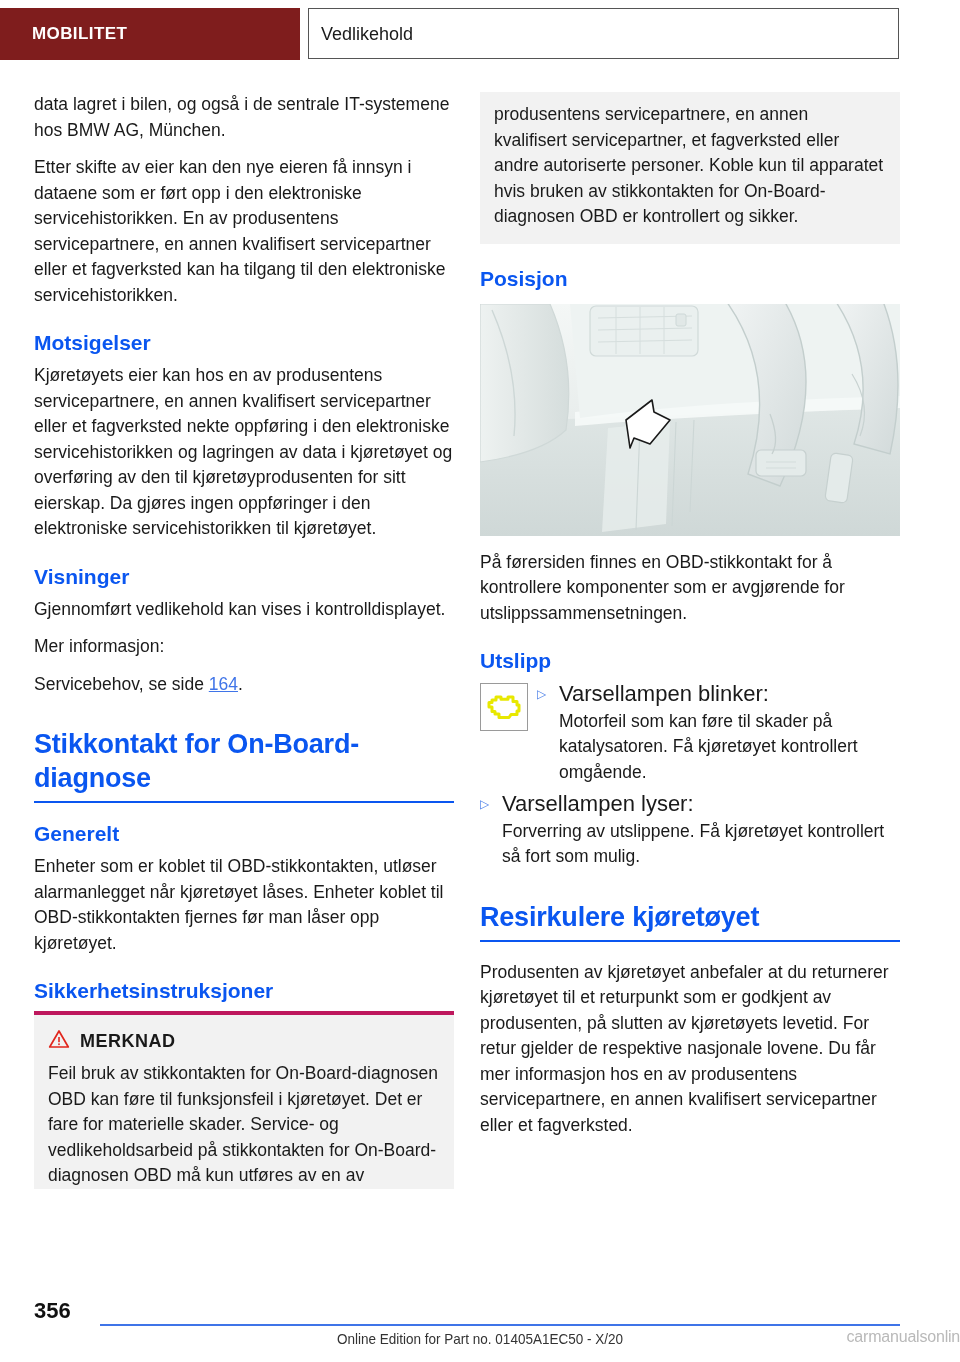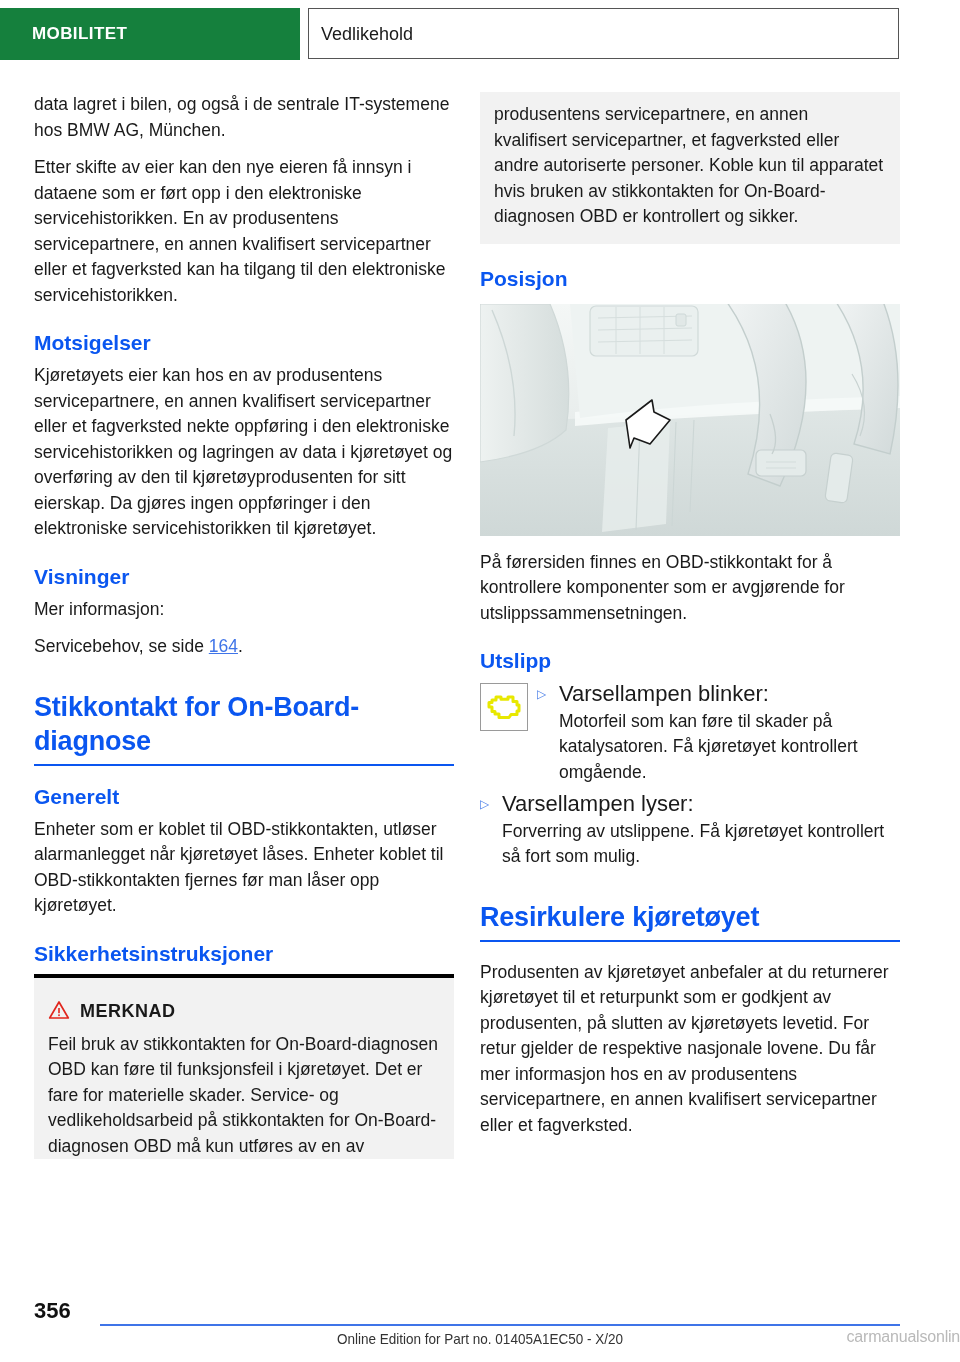--- a/index.html
+++ b/index.html
@@ -27,21 +27,21 @@
     top: 8px;
     width: 960px;
     height: 52px;
   }
   #header-tab {
     position: absolute;
     left: 0;
     top: 0;
     width: 300px;
     height: 52px;
-    background: #15803d;
+    background: #7f1d1d;
   }
   #header-tab-label {
     position: absolute;
     left: 32px;
     top: 0;
     height: 52px;
     line-height: 52px;
     color: #ffffff;
     font-size: 17px;
     font-weight: bold;
@@ -106,22 +106,22 @@
     color: #0a56f0;
   }
   .pagelink { color: #3f74e8; }
 
   
   .note-box {
     background: #f2f2f2;
     position: relative;
   }
   .note-box-top {
-    border-top: 4px solid #000000;
-    padding: 22px 14px 0 14px;
+    border-top: 4px solid #be185d;
+    padding: 14px 14px 0 14px;
   }
   .note-box-cont {
     padding: 10px 14px 14px 14px;
   }
   .note-head {
     display: flex;
     align-items: center;
     gap: 10px;
     margin-bottom: 8px;
   }
@@ -253,20 +253,21 @@
 
   <div class="column" id="col-left">
 
     <p class="body">data lagret i bilen, og også i de sentrale IT-systemene hos BMW AG, München.</p>
     <p class="body">Etter skifte av eier kan den nye eieren få innsyn i dataene som er ført opp i den elektroniske servicehistorikken. En av produsentens servicepartnere, en annen kvalifisert servicepartner eller et fagverksted kan ha tilgang til den elektroniske servicehistorikken.</p>
 
     <h2 class="subtitle">Motsigelser</h2>
     <p class="body">Kjøretøyets eier kan hos en av produsentens servicepartnere, en annen kvalifisert servicepartner eller et fagverksted nekte oppføring i den elektroniske servicehistorikken og lagringen av data i kjøretøyet og overføring av den til kjøretøyprodusenten for sitt eierskap. Da gjøres ingen oppføringer i den elektroniske servicehistorikken til kjøretøyet.</p>
 
     <h2 class="subtitle">Visninger</h2>
+    <p class="body">Gjennomført vedlikehold kan vises i kontrolldisplayet.</p>
     <p class="body">Mer informasjon:</p>
     <p class="body"><span>Servicebehov, se side </span><a class="pagelink" href="#">164</a><span>.</span></p>
 
     <h1 class="title">Stikkontakt for On-Board-diagnose</h1>
     <div class="title-rule"></div>
 
     <h2 class="subtitle" style="margin-top:0">Generelt</h2>
     <p class="body">Enheter som er koblet til OBD-stikkontakten, utløser alarmanlegget når kjøretøyet låses. Enheter koblet til OBD-stikkontakten fjernes før man låser opp kjøretøyet.</p>
 
     <h2 class="subtitle">Sikkerhetsinstruksjoner</h2>

